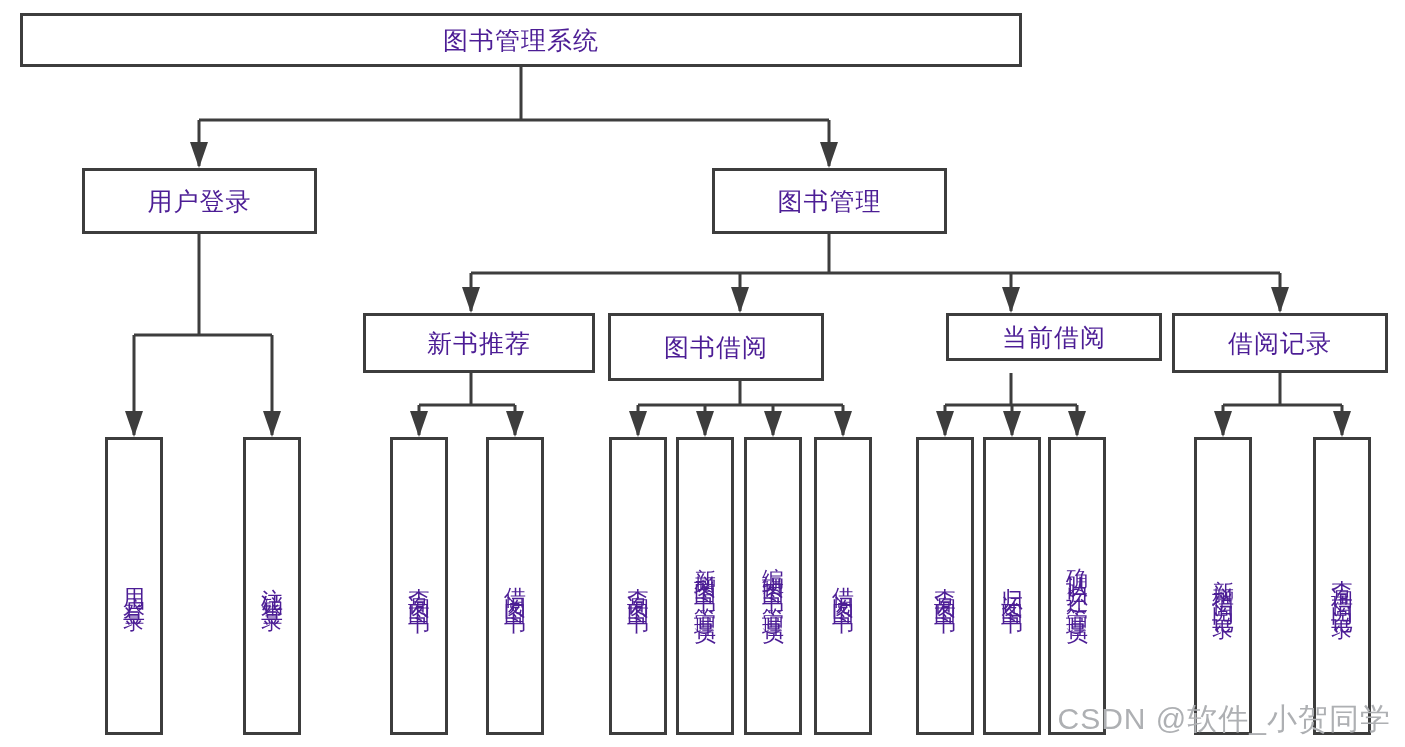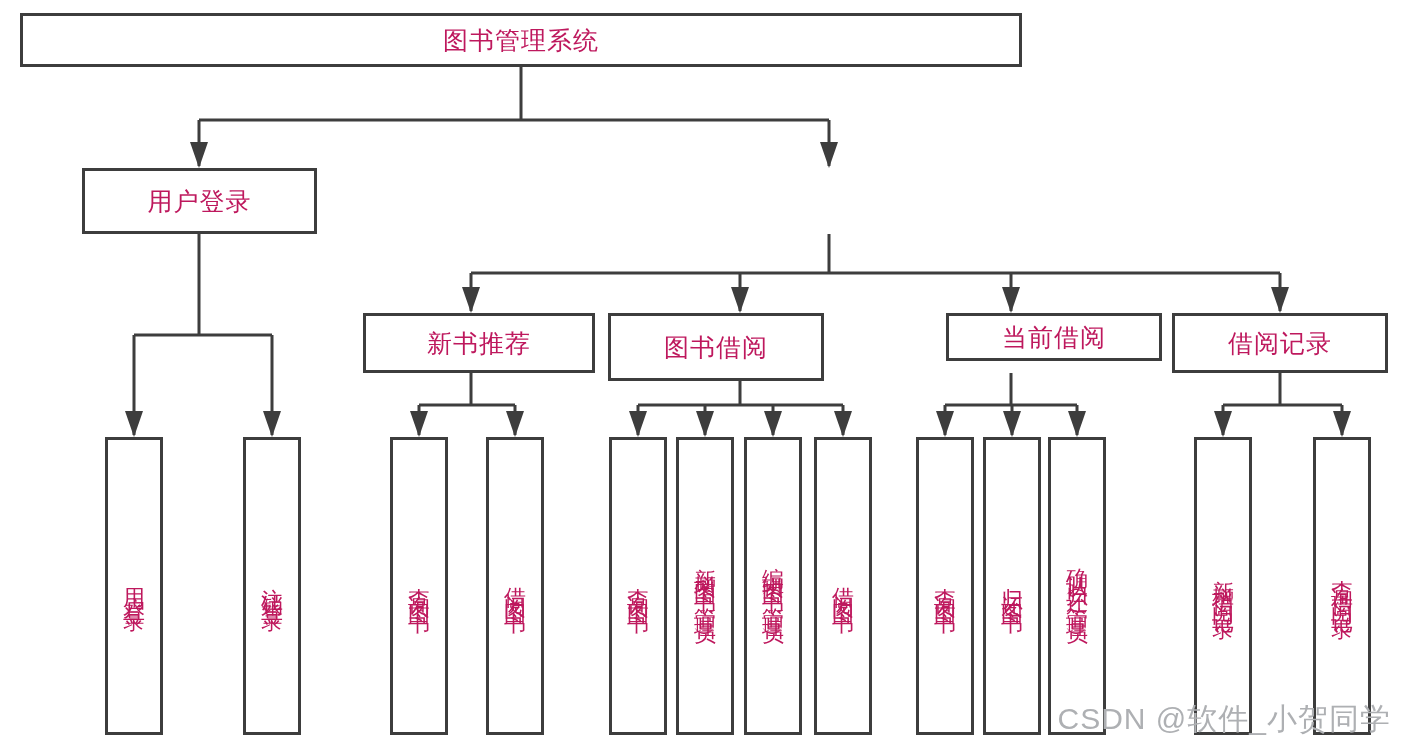--- a/index.html
+++ b/index.html
@@ -9,21 +9,21 @@
     width:1405px; height:747px;
     background:#ffffff;
     overflow:hidden;
     font-family:"Liberation Sans", sans-serif;
   }
   .connectors { position:absolute; left:0; top:0; }
   .node {
     position:absolute;
     background:#ffffff;
     border:3px solid #3d3d3d;
-    color:#be185d;
+    color:#4c1d95;
     display:flex;
     align-items:center;
     justify-content:center;
   }
   .hbox { font-size:25px; letter-spacing:1px; white-space:nowrap; }
   .vbox { width:58px; height:298px; font-size:22px; }
   .vbox span {
     writing-mode:vertical-rl;
     text-orientation:mixed;
     letter-spacing:8px;
@@ -84,20 +84,23 @@
     </g>
   </svg>
 
   <div class="node hbox" style="left:20px;top:13px;width:1002px;height:54px">
     <span>图书管理系统</span>
   </div>
 
   <div class="node hbox" style="left:82px;top:168px;width:235px;height:66px">
     <span>用户登录</span>
   </div>
+  <div class="node hbox" style="left:712px;top:168px;width:235px;height:66px">
+    <span>图书管理</span>
+  </div>
 
   <div class="node hbox" style="left:363px;top:313px;width:232px;height:60px">
     <span>新书推荐</span>
   </div>
   <div class="node hbox" style="left:608px;top:313px;width:216px;height:68px">
     <span>图书借阅</span>
   </div>
   <div class="node hbox" style="left:946px;top:313px;width:216px;height:48px">
     <span>当前借阅</span>
   </div>

